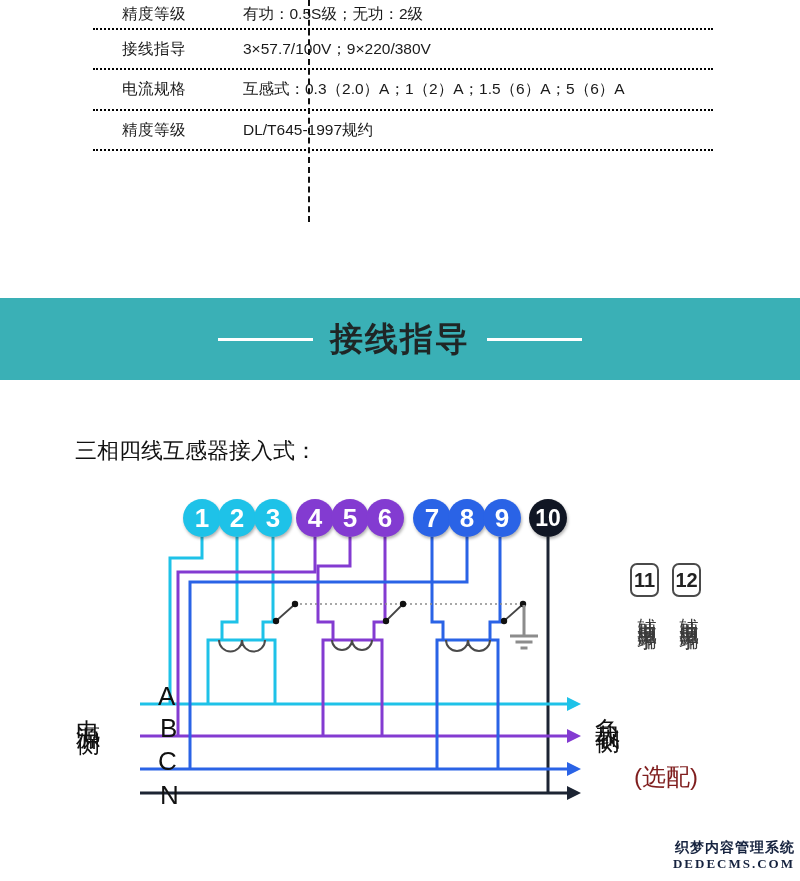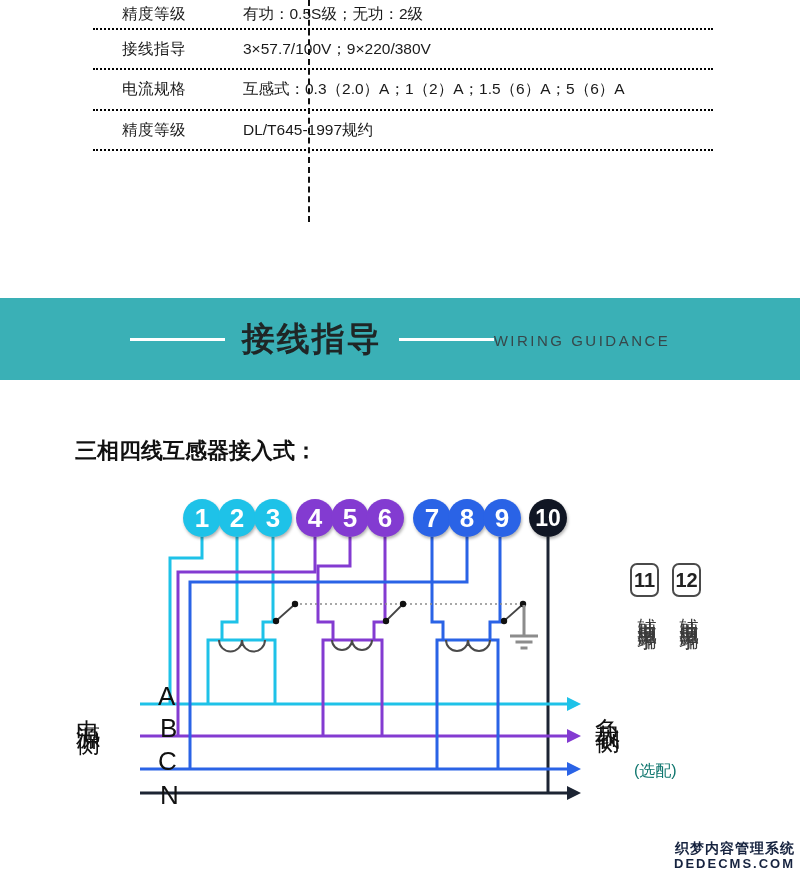--- a/index.html
+++ b/index.html
@@ -15,35 +15,35 @@
 
   
   .banner{position:absolute;left:0;top:298px;width:800px;height:82px;background:#3ab0b6;
           display:flex;flex-direction:row;align-items:center;justify-content:center;}
   .banner-titlerow{display:flex;align-items:center;gap:17px;}
   .banner-line{width:95px;height:3px;background:#ffffff;}
   .banner-title{font-size:33px;font-weight:bold;color:#1f2626;letter-spacing:2px;}
   .banner-subtitle{margin-top:3px;font-size:15px;color:#37474a;letter-spacing:2.5px;}
 
   
-  .diagram-title{position:absolute;left:75px;top:436px;font-size:22px;font-weight:bold;color:#111;}
+  .diagram-title{position:absolute;left:75px;top:436px;font-size:22px;font-weight:normal;color:#111;}
   .wiring-svg{position:absolute;left:0;top:480px;}
 
   .v-label{position:absolute;writing-mode:vertical-rl;text-orientation:upright;color:#333;}
   .aux-col{font-size:19px;letter-spacing:3px;color:#3a3a3a;}
   .side-label{font-size:24px;color:#111;letter-spacing:7px;}
   .load-label{font-size:25px;color:#111;letter-spacing:6px;}
   .phase-letter{position:absolute;font-size:26px;color:#111;}
-  .optional-label{position:absolute;left:634px;top:761px;font-size:16px;color:#0f766e;}
+  .optional-label{position:absolute;left:634px;top:761px;font-size:24px;color:#7f1d1d;}
 
   
   .watermark{position:absolute;right:5px;top:841px;text-align:right;color:#16233f;font-weight:bold;
              text-shadow:1px 0 0 #fff,-1px 0 0 #fff,0 1px 0 #fff,0 -1px 0 #fff,1px 1px 0 #fff,-1px -1px 0 #fff;}
-  .watermark .l1{font-size:14px;letter-spacing:1px;line-height:15px;}
-  .watermark .l2{font-size:13px;letter-spacing:2px;line-height:15px;}
+  .watermark .l1{font-size:14px;letter-spacing:1px;line-height:15px;font-family:Liberation Mono, monospace;}
+  .watermark .l2{font-size:13px;letter-spacing:2px;line-height:15px;font-family:Liberation Serif, serif;}
 </style>
 </head>
 <body>
 
 <div class="page">
 
   <div class="spec-table">
     <div class="spec-row" style="height:28px">
       <div class="spec-label">精度等级</div>
       <div class="spec-value">有功：0.5S级；无功：2级</div>
@@ -62,21 +62,20 @@
     </div>
     <div class="spec-divider"></div>
   </div>
 
   <div class="banner">
     <div class="banner-titlerow">
       <div class="banner-line"></div>
       <div class="banner-title">接线指导</div>
       <div class="banner-line"></div>
     </div>
-    <div class="banner-subtitle">WIRING GUIDANCE</div>
   </div>
 
   <div class="diagram-title">三相四线互感器接入式：</div>
 
   <svg class="wiring-svg" width="800" height="350" viewBox="0 480 800 350">
 
     <path d="M548,537 V793" fill="none" stroke-width="3" stroke="#1c2433"></path>
     <path d="M140,793 H567" fill="none" stroke-width="3" stroke="#1c2433"></path>
     <polygon points="567,786 581,793 567,800" fill="#1c2433"></polygon>
 

